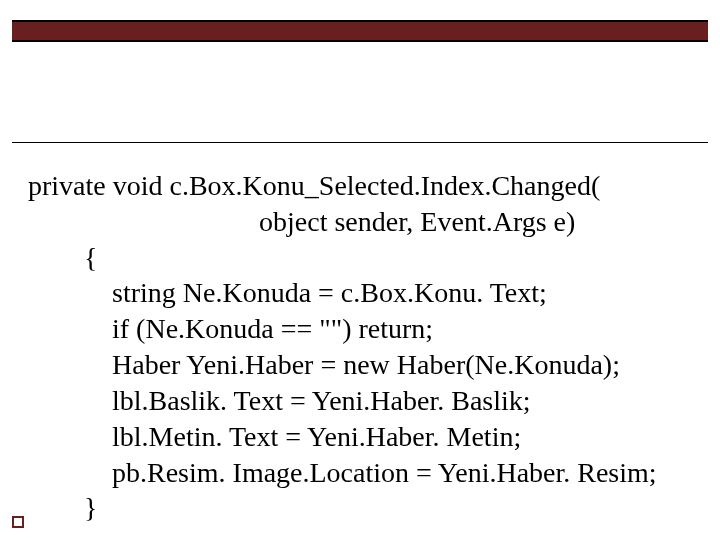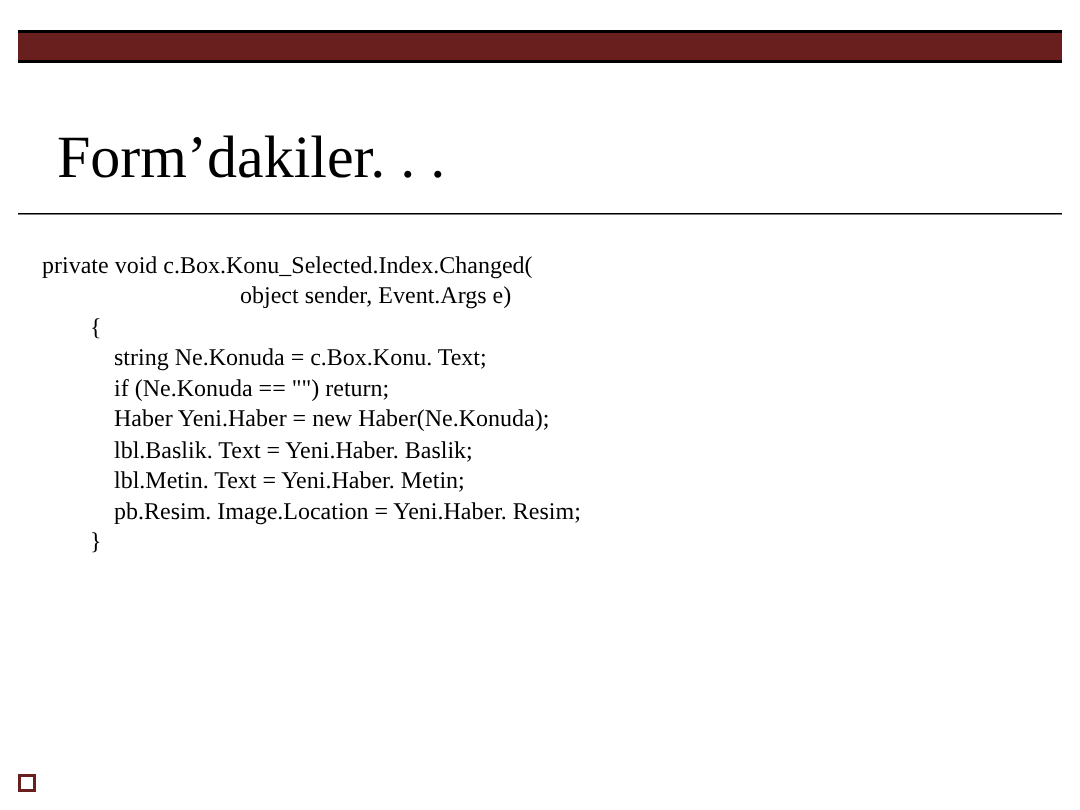--- a/index.html
+++ b/index.html
@@ -42,21 +42,21 @@
     top: 142px;
     left: 12px;
     right: 12px;
     border-top: 1px solid #000;
   }
   .body {
     position: absolute;
     top: 168px;
     left: 28px;
     right: 28px;
-    font-size: 16px;
+    font-size: 28px;
     line-height: 1.28;
     white-space: pre;
   }
   .footer-square {
     position: absolute;
     bottom: 12px;
     left: 12px;
     width: 12px;
     height: 12px;
     border: 2px solid #6a1f1f;
@@ -64,21 +64,20 @@
     background: transparent;
   }
 </style>
 </head>
 <body>
 
 <div class="slide">
 
   <div class="top-bar"></div>
 
-  <div class="title">Form’dakiler. . .</div>
   <div class="title-rule"></div>
 
   <div class="body"><span>private void c.Box.Konu_Selected.Index.Changed(</span>
 <span>                                 object sender, Event.Args e)</span>
 <span>        {</span>
 <span>            string Ne.Konuda = c.Box.Konu. Text;</span>
 <span>            if (Ne.Konuda == "") return;</span>
 <span>            Haber Yeni.Haber = new Haber(Ne.Konuda);</span>
 <span>            lbl.Baslik. Text = Yeni.Haber. Baslik;</span>
 <span>            lbl.Metin. Text = Yeni.Haber. Metin;</span>

